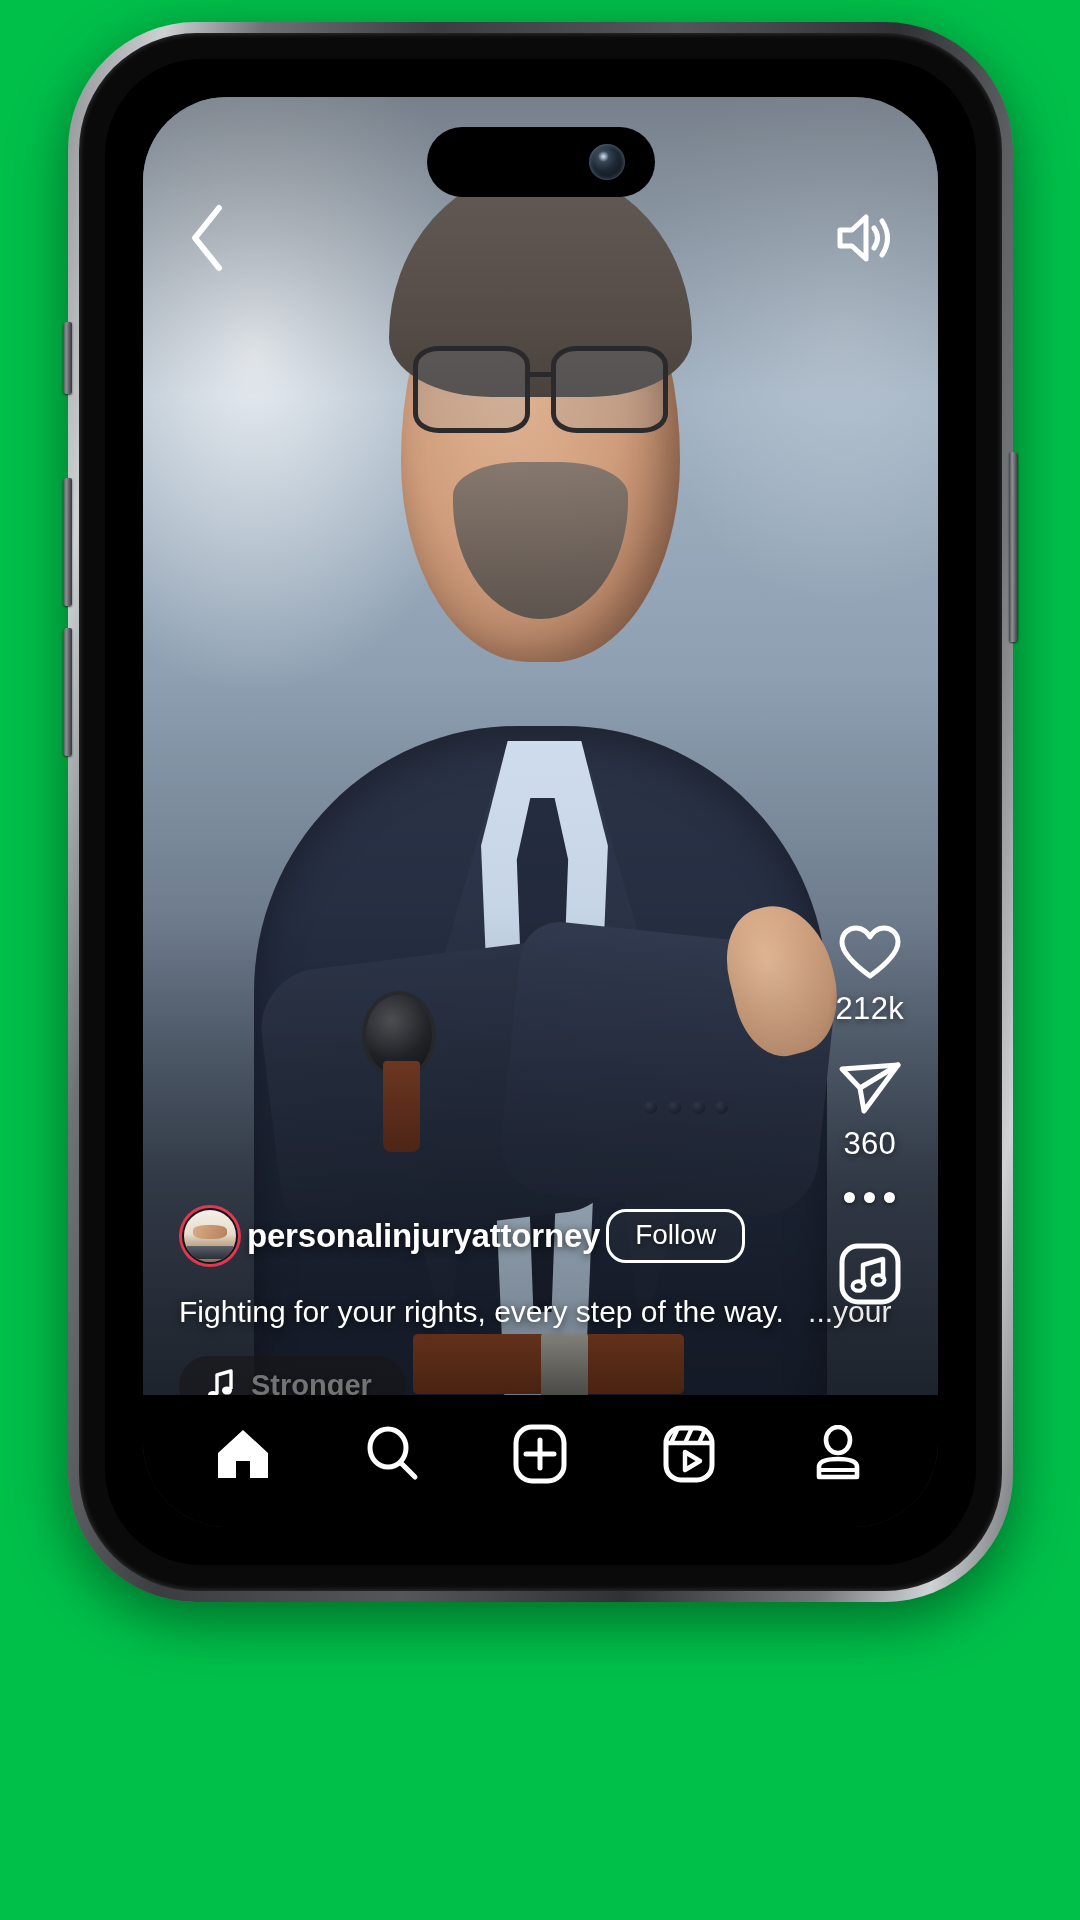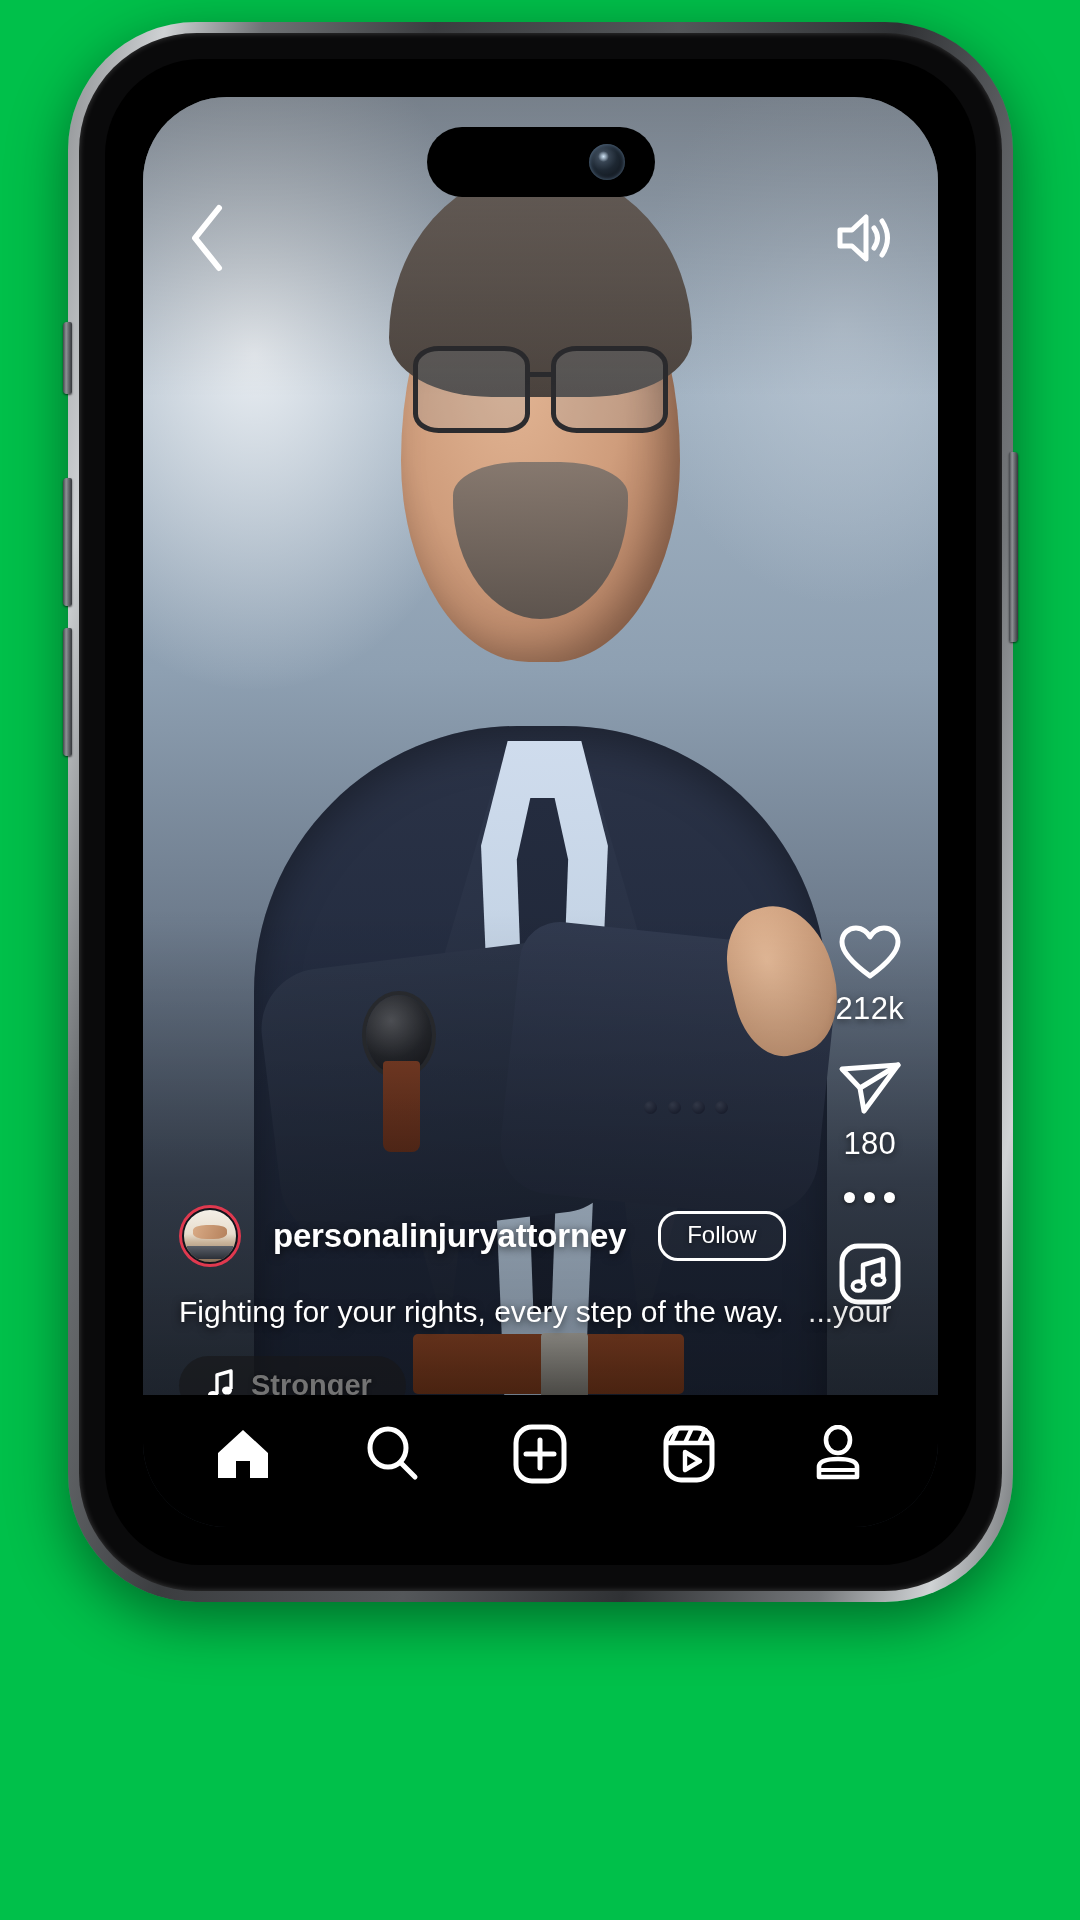--- a/index.html
+++ b/index.html
@@ -216,21 +216,21 @@
   }
   #dots{ display:flex; gap:9px; margin-bottom:38px; cursor:pointer; }
   #dots span{ width:11px;height:11px;border-radius:50%;background:#fff;
               box-shadow:0 1px 5px rgba(0,0,0,.6); }
   #albumbtn{ cursor:pointer; }
 
   
   #info{
     left:36px; right:200px; bottom:112px;
   }
-  #userrow{ display:flex; align-items:center; gap:32px; }
+  #userrow{ display:flex; align-items:center; gap:6px; }
   #avatar{
     width:62px;height:62px;border-radius:50%;
     padding:3px; background:#E0394F; flex:0 0 auto; cursor:pointer;
   }
   #avatar-img{
     width:100%;height:100%;border-radius:50%;
     border:2px solid #12151c;
     background:
       linear-gradient(180deg,#f4efe7 0%,#e8ddcd 46%,#c9b49b 62%,#8a6f57 100%);
     position:relative; overflow:hidden;
@@ -244,21 +244,21 @@
     content:""; position:absolute; left:6%; bottom:4%;
     width:88%;height:26%;
     background:linear-gradient(180deg,#5a5f68,#2c3038);
   }
   #username{
     color:#fff; font-size:33px; font-weight:700; letter-spacing:-.2px;
     text-shadow:0 2px 8px rgba(0,0,0,.65); white-space:nowrap;
   }
   #followbtn{
     border:3px solid #fff; border-radius:20px;
-    padding:9px 26px 11px; color:#fff; font-size:24px;
+    padding:9px 26px 11px; color:#fff; font-size:28px;
     background:rgba(255,255,255,.03); cursor:pointer;
     text-shadow:0 1px 5px rgba(0,0,0,.5); line-height:1;
   }
   #caption{
     margin-top:26px; color:#fff; font-size:30px; line-height:1.25;
     text-shadow:0 2px 8px rgba(0,0,0,.7); white-space:nowrap;
   }
   #caption .more{ margin-left:16px; color:#e9e9e9; }
   #musicpill{
     margin-top:26px; display:inline-flex; align-items:center; gap:16px;
@@ -365,21 +365,21 @@
             </div>
 
 
             <div class="rail-item">
               <span>
                 <svg width="66" height="60" viewBox="0 0 66 60">
                   <path d="M5 12 L61 8 L27 54 L23 31 Z" fill="none" stroke="#fff" stroke-width="5" stroke-linejoin="round"></path>
                   <path d="M23 31 L61 8" fill="none" stroke="#fff" stroke-width="5" stroke-linecap="round"></path>
                 </svg>
               </span>
-              <span class="rail-count">180</span>
+              <span class="rail-count">360</span>
             </div>
 
             <div id="dots">
               <span></span>
               <span></span>
               <span></span>
             </div>
 
             <div id="albumbtn">
               <svg width="66" height="66" viewBox="0 0 66 66">

